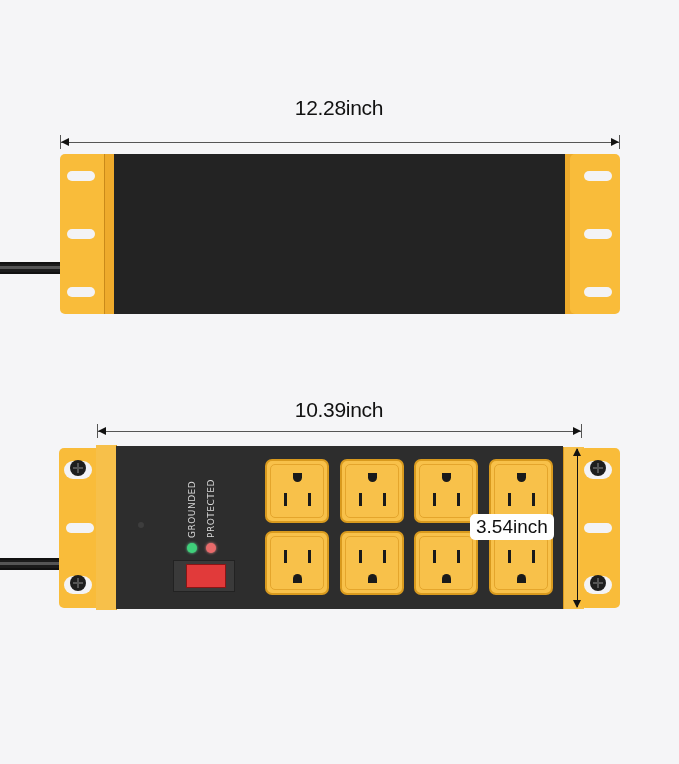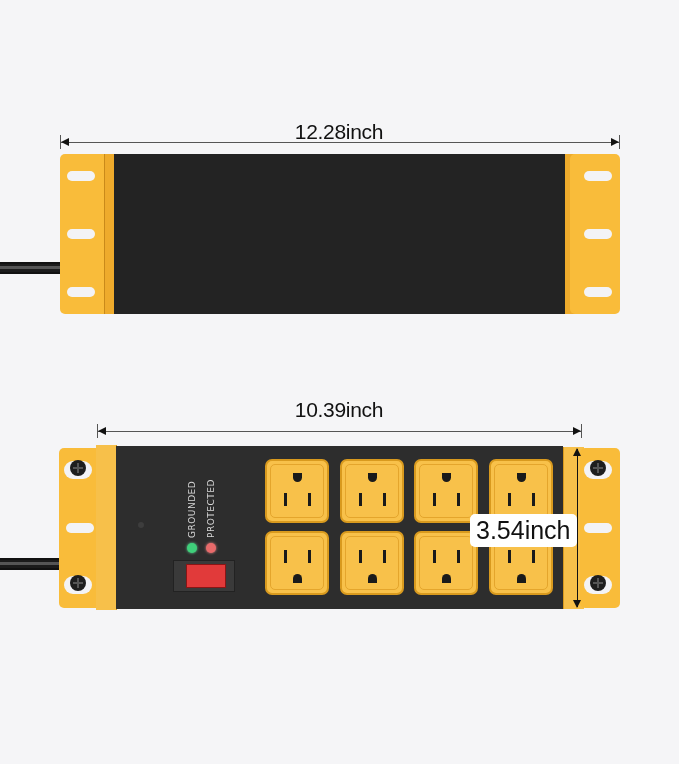--- a/index.html
+++ b/index.html
@@ -24,28 +24,28 @@
   .outlet { position:absolute; width:64px; height:64px; background:#f8c14a; border:2px solid #d99a1e; border-radius:7px; box-sizing:border-box; }
   .outlet .inner { position:absolute; left:3px; top:3px; right:3px; bottom:3px; border:1.5px solid #e4a52c; border-radius:5px; }
   .blade { position:absolute; width:3px; height:13px; background:#1a1a1a; }
   .ground { position:absolute; width:9px; height:9px; background:#1a1a1a; }
   .ground.up { border-radius:0 0 5px 5px; }
   .ground.down { border-radius:5px 5px 0 0; }
   .indicator-text { position:absolute; color:#d8d8d8; font-size:9px; letter-spacing:0.5px; transform:rotate(-90deg); transform-origin:left top; white-space:nowrap; font-family:"DejaVu Sans", sans-serif; }
   .led { position:absolute; width:10px; height:10px; border-radius:50%; }
   .switch-housing { position:absolute; width:60px; height:30px; background:#3a3a3a; border:1px solid #222; }
   .switch-rocker { position:absolute; width:38px; height:22px; background:#e13a3a; border:1px solid #8a1515; }
-  .height-label { position:absolute; background:#fff; border-radius:5px; font-size:25px; color:#111; padding:2px 6px; font-family:"Liberation Sans", sans-serif; }
+  .height-label { position:absolute; background:#fff; border-radius:5px; font-size:19px; color:#111; padding:2px 6px; font-family:"Liberation Sans", sans-serif; }
 </style>
 </head>
 <body>
 
 <div>
 
-  <div class="dim-label" style="left:269px; top:120px; width:140px;">12.28inch</div>
+  <div class="dim-label" style="left:269px; top:96px; width:140px;">12.28inch</div>
   <div class="tick" style="left:60px; top:135px; height:14px;"></div>
   <div class="tick" style="left:619px; top:135px; height:14px;"></div>
   <div class="dim-line" style="left:60px; top:142px; width:560px;"></div>
   <div class="arrow-l" style="left:61px; top:138px;"></div>
   <div class="arrow-r" style="left:611px; top:138px;"></div>
 
   <div class="cable" style="left:0; top:262px; width:62px;"></div>
 
   <div class="bracket" style="left:60px; top:154px; width:52px; height:160px;">
     <div class="slot" style="left:7px; top:17px;"></div>

